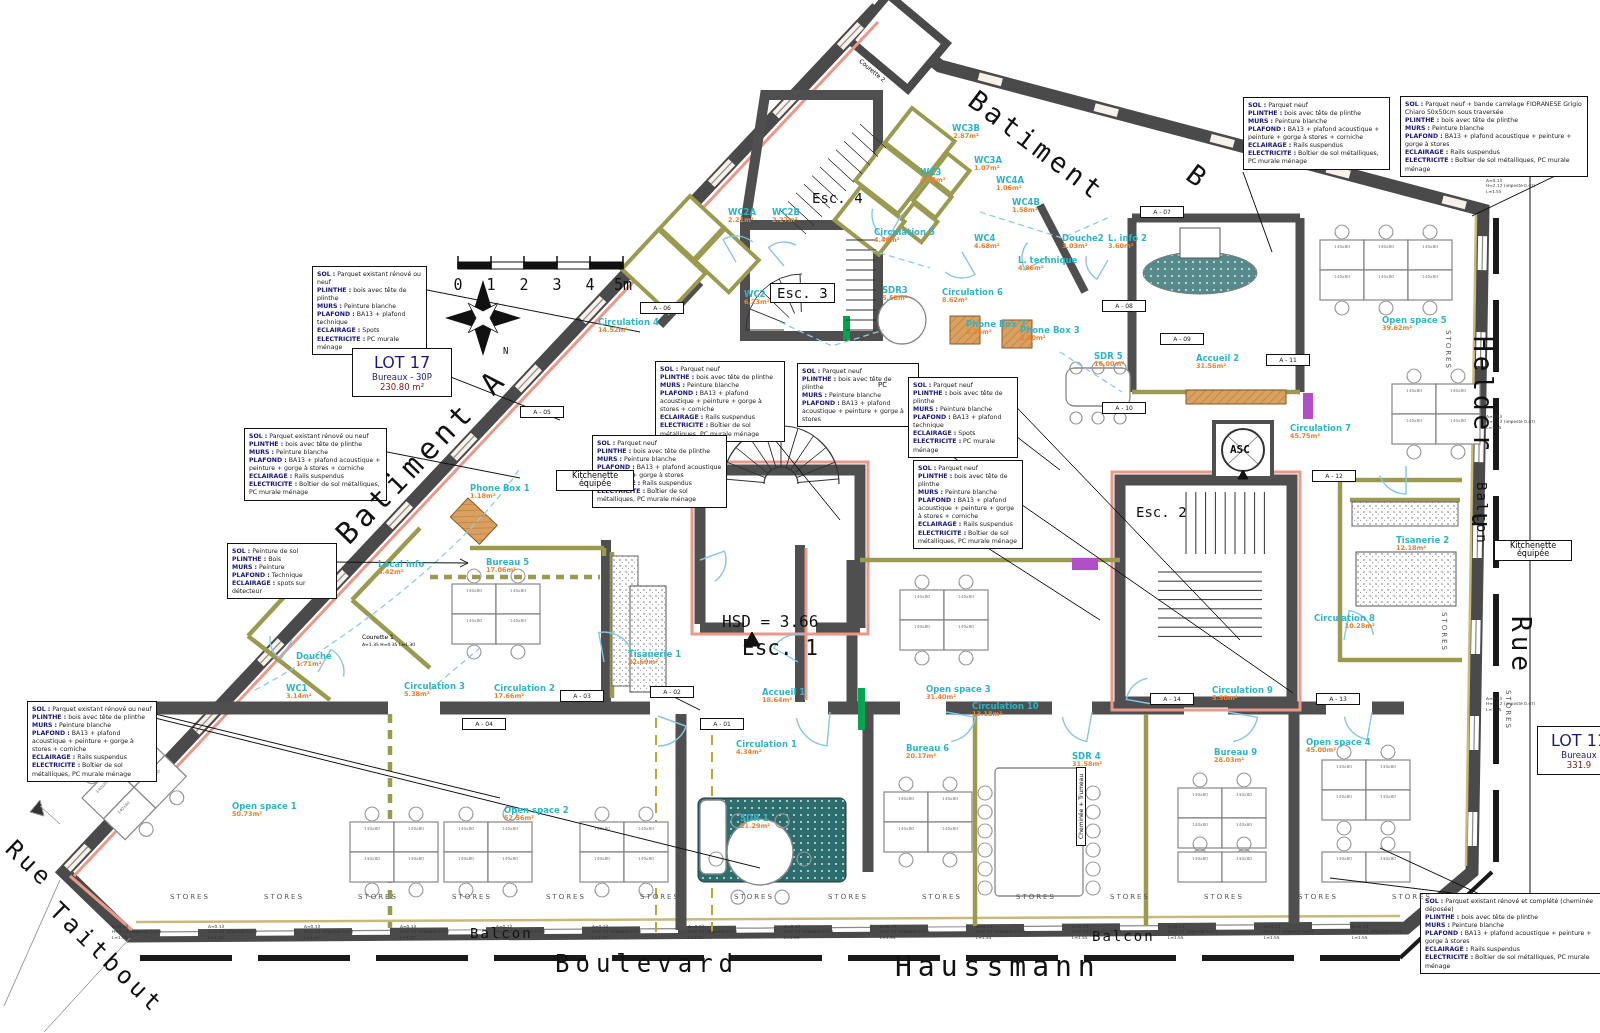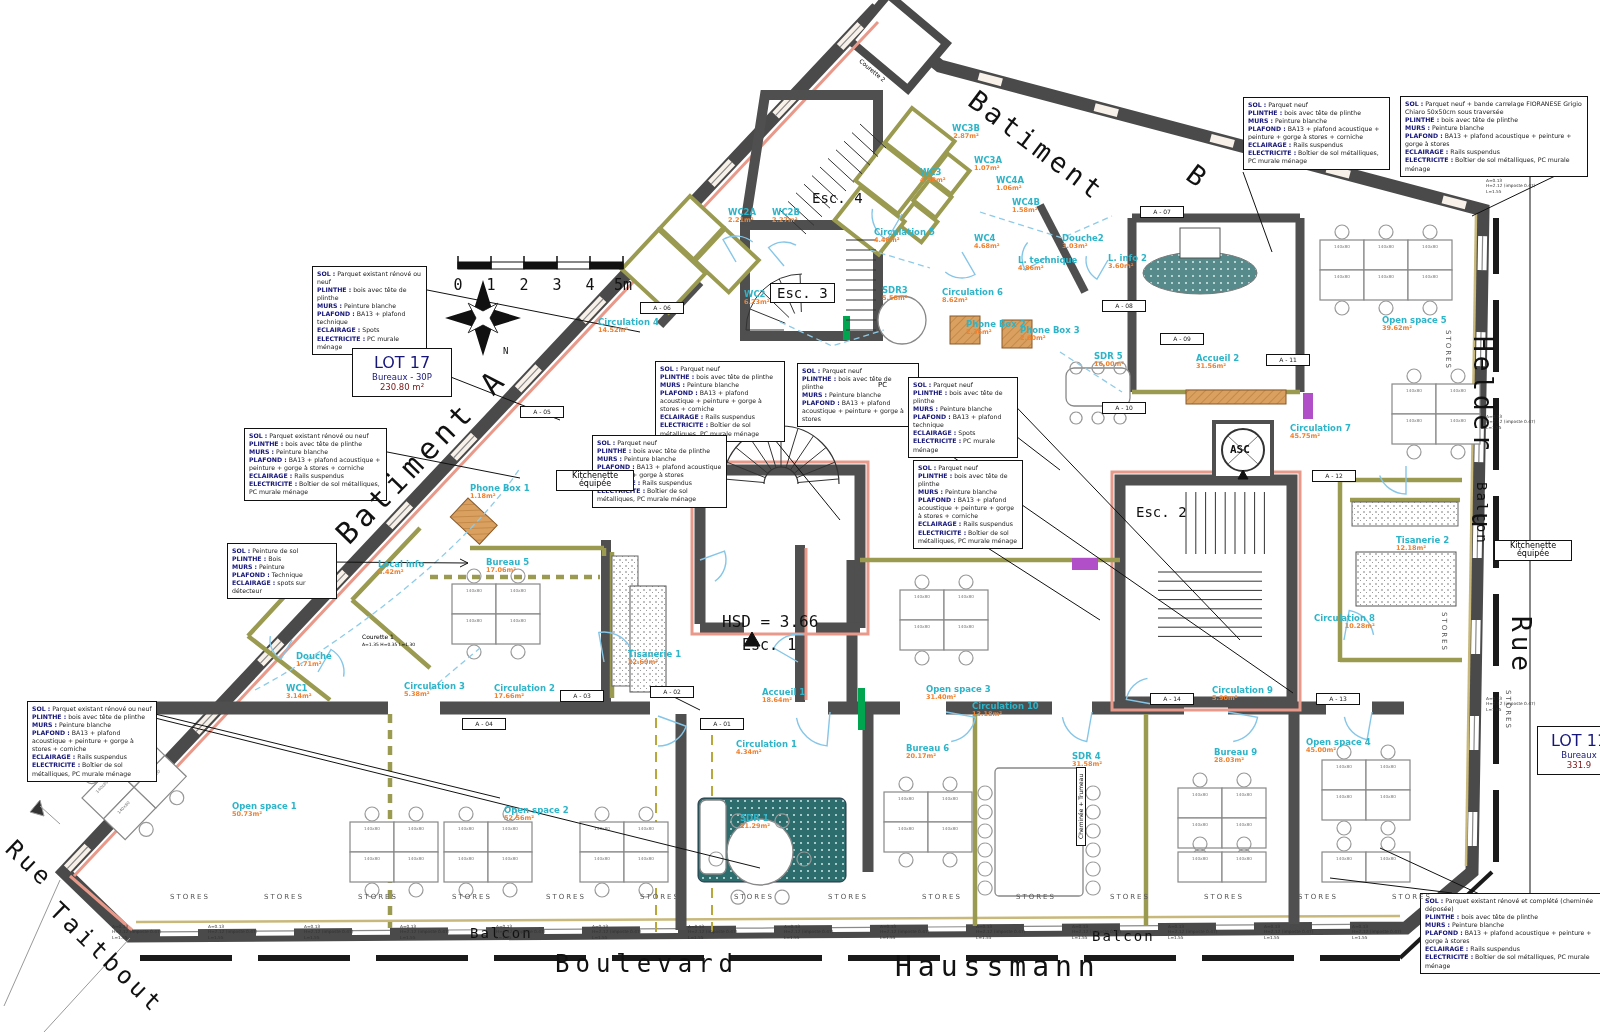--- a/index.html
+++ b/index.html
@@ -420,21 +420,21 @@
     <text id="northlbl" x="20" y="36" font-size="9" font-family="DejaVu Sans Mono, monospace" fill="#111">N</text>
   </g>
 
   <g stroke="#999" stroke-width="1">
     <path d="M60,880 L4,1006 M130,938 L44,1032" fill="none"></path>
     <path d="M40,806 L60,824 M30,812 l10,-12 l4,16 z" fill="#333"></path>
   </g>
 </svg>
 
 <div class="stair-lbl" id="hsd-label" style="left:722px;top:612px;font-size:16px;">HSD = 3.66</div>
-<div class="stair-lbl" style="left:742px;top:636px;font-size:15px;">Esc. 1</div>
+<div class="stair-lbl" style="left:742px;top:636px;font-size:21px;">Esc. 1</div>
 <div class="stair-lbl" style="left:1136px;top:504px;font-size:14px;">Esc. 2</div>
 <div class="stair-lbl boxed" style="left:770px;top:283px;font-size:14px;">Esc. 3</div>
 <div class="stair-lbl" style="left:812px;top:190px;font-size:14px;">Esc. 4</div>
 <div class="stair-lbl" style="left:1230px;top:443px;font-size:11px;font-weight:bold;">ASC</div>
 <div class="room" style="left: 598px; top: 318px;">
       <div class="rn">Circulation 4</div>
       <div class="ra">14.52m²</div>
     </div>
     <div class="room" style="left: 486px; top: 558px;">
       <div class="rn">Bureau 5</div>
@@ -581,21 +581,21 @@
       <div class="ra">1.58m²</div>
     </div>
     <div class="room" style="left: 974px; top: 234px;">
       <div class="rn">WC4</div>
       <div class="ra">4.68m²</div>
     </div>
     <div class="room" style="left: 1062px; top: 234px;">
       <div class="rn">Douche2</div>
       <div class="ra">3.03m²</div>
     </div>
-    <div class="room" style="left: 1108px; top: 234px; margin-top: 20px;">
+    <div class="room" style="left: 1108px; top: 234px;">
       <div class="rn">L. info 2</div>
       <div class="ra">3.60m²</div>
     </div>
     <div class="room" style="left: 1018px; top: 256px;">
       <div class="rn">L. technique</div>
       <div class="ra">4.86m²</div>
     </div>
     <div class="room" style="left: 470px; top: 484px;">
       <div class="rn">Phone Box 1</div>
       <div class="ra">1.18m²</div>

